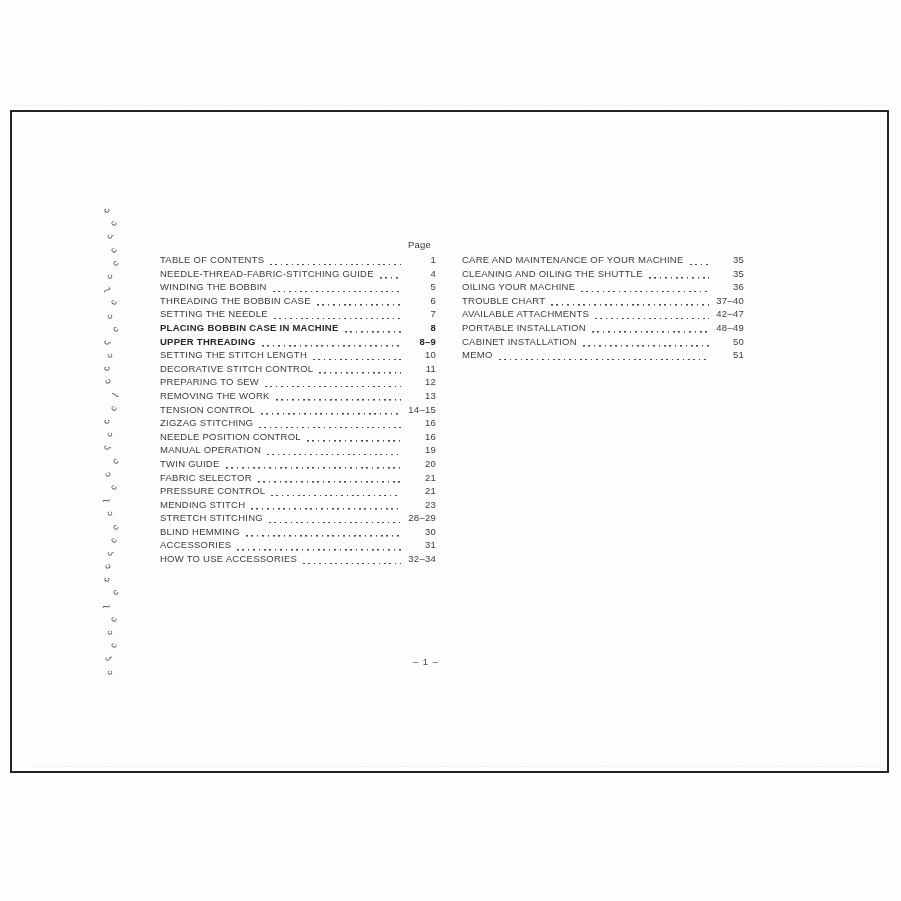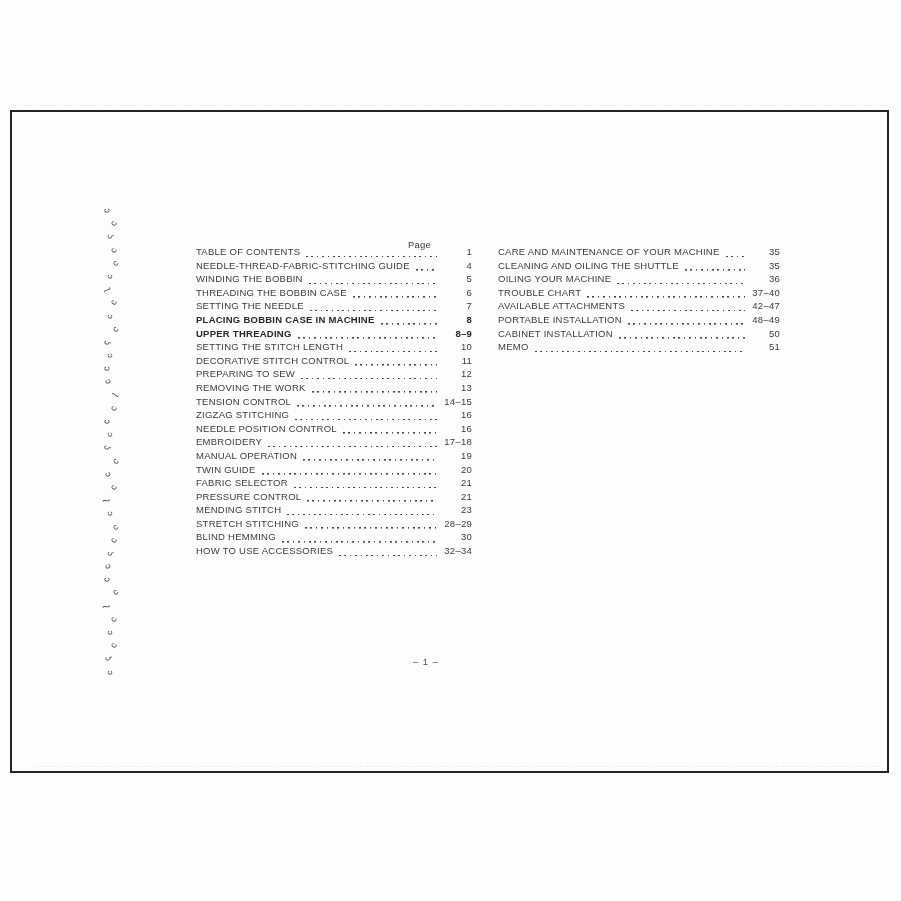--- a/index.html
+++ b/index.html
@@ -42,23 +42,23 @@
   .bmark:nth-child(3n){margin-left:3px;transform:rotate(80deg) scaleY(.9);}
   .bmark:nth-child(5n){margin-left:9px;transform:rotate(130deg);color:#4a4a4a;}
   .bmark:nth-child(7n){margin-left:1px;transform:rotate(70deg);}
 
   .page-col-header{
     position:absolute;left:408px;top:239px;width:34px;
     font-size:9.5px;color:#3b3b3b;letter-spacing:.2px;
     text-align:left;
   }
   .toc-col{
-    position:absolute;top:246px;
+    position:absolute;top:254px;
     display:flex;flex-direction:column;
-    font-size:9.5px;color:#3b3b3b;letter-spacing:.25px;margin-left:36px;
+    font-size:9.5px;color:#3b3b3b;letter-spacing:.25px;
   }
   .toc-left{left:160px;width:276px;}
   .toc-right{left:462px;width:282px;}
   .toc-row{
     display:flex;align-items:baseline;
     height:13.6px;white-space:nowrap;
   }
   .toc-row .t{flex:0 0 auto;}
   .toc-row.bold{font-weight:bold;color:#282828;}
   .leader{
@@ -190,25 +190,20 @@
         <span class="t">ZIGZAG STITCHING</span>
         <span class="leader"></span>
         <span class="pg">16</span>
       </div>
       <div class="toc-row">
         <span class="t">NEEDLE POSITION CONTROL</span>
         <span class="leader"></span>
         <span class="pg">16</span>
       </div>
       <div class="toc-row">
-        <span class="t">EMBROIDERY</span>
-        <span class="leader"></span>
-        <span class="pg">17–18</span>
-      </div>
-      <div class="toc-row">
         <span class="t">MANUAL OPERATION</span>
         <span class="leader"></span>
         <span class="pg">19</span>
       </div>
       <div class="toc-row">
         <span class="t">TWIN GUIDE</span>
         <span class="leader"></span>
         <span class="pg">20</span>
       </div>
       <div class="toc-row">
@@ -230,20 +225,25 @@
         <span class="t">STRETCH STITCHING</span>
         <span class="leader"></span>
         <span class="pg">28–29</span>
       </div>
       <div class="toc-row">
         <span class="t">BLIND HEMMING</span>
         <span class="leader"></span>
         <span class="pg">30</span>
       </div>
       <div class="toc-row">
+        <span class="t">ACCESSORIES</span>
+        <span class="leader"></span>
+        <span class="pg">31</span>
+      </div>
+      <div class="toc-row">
         <span class="t">HOW TO USE ACCESSORIES</span>
         <span class="leader"></span>
         <span class="pg">32–34</span>
       </div>
     </div>
 
   <div class="toc-col toc-right" id="toc-right">
       <div class="toc-row">
         <span class="t">CARE AND MAINTENANCE OF YOUR MACHINE</span>
         <span class="leader"></span>

